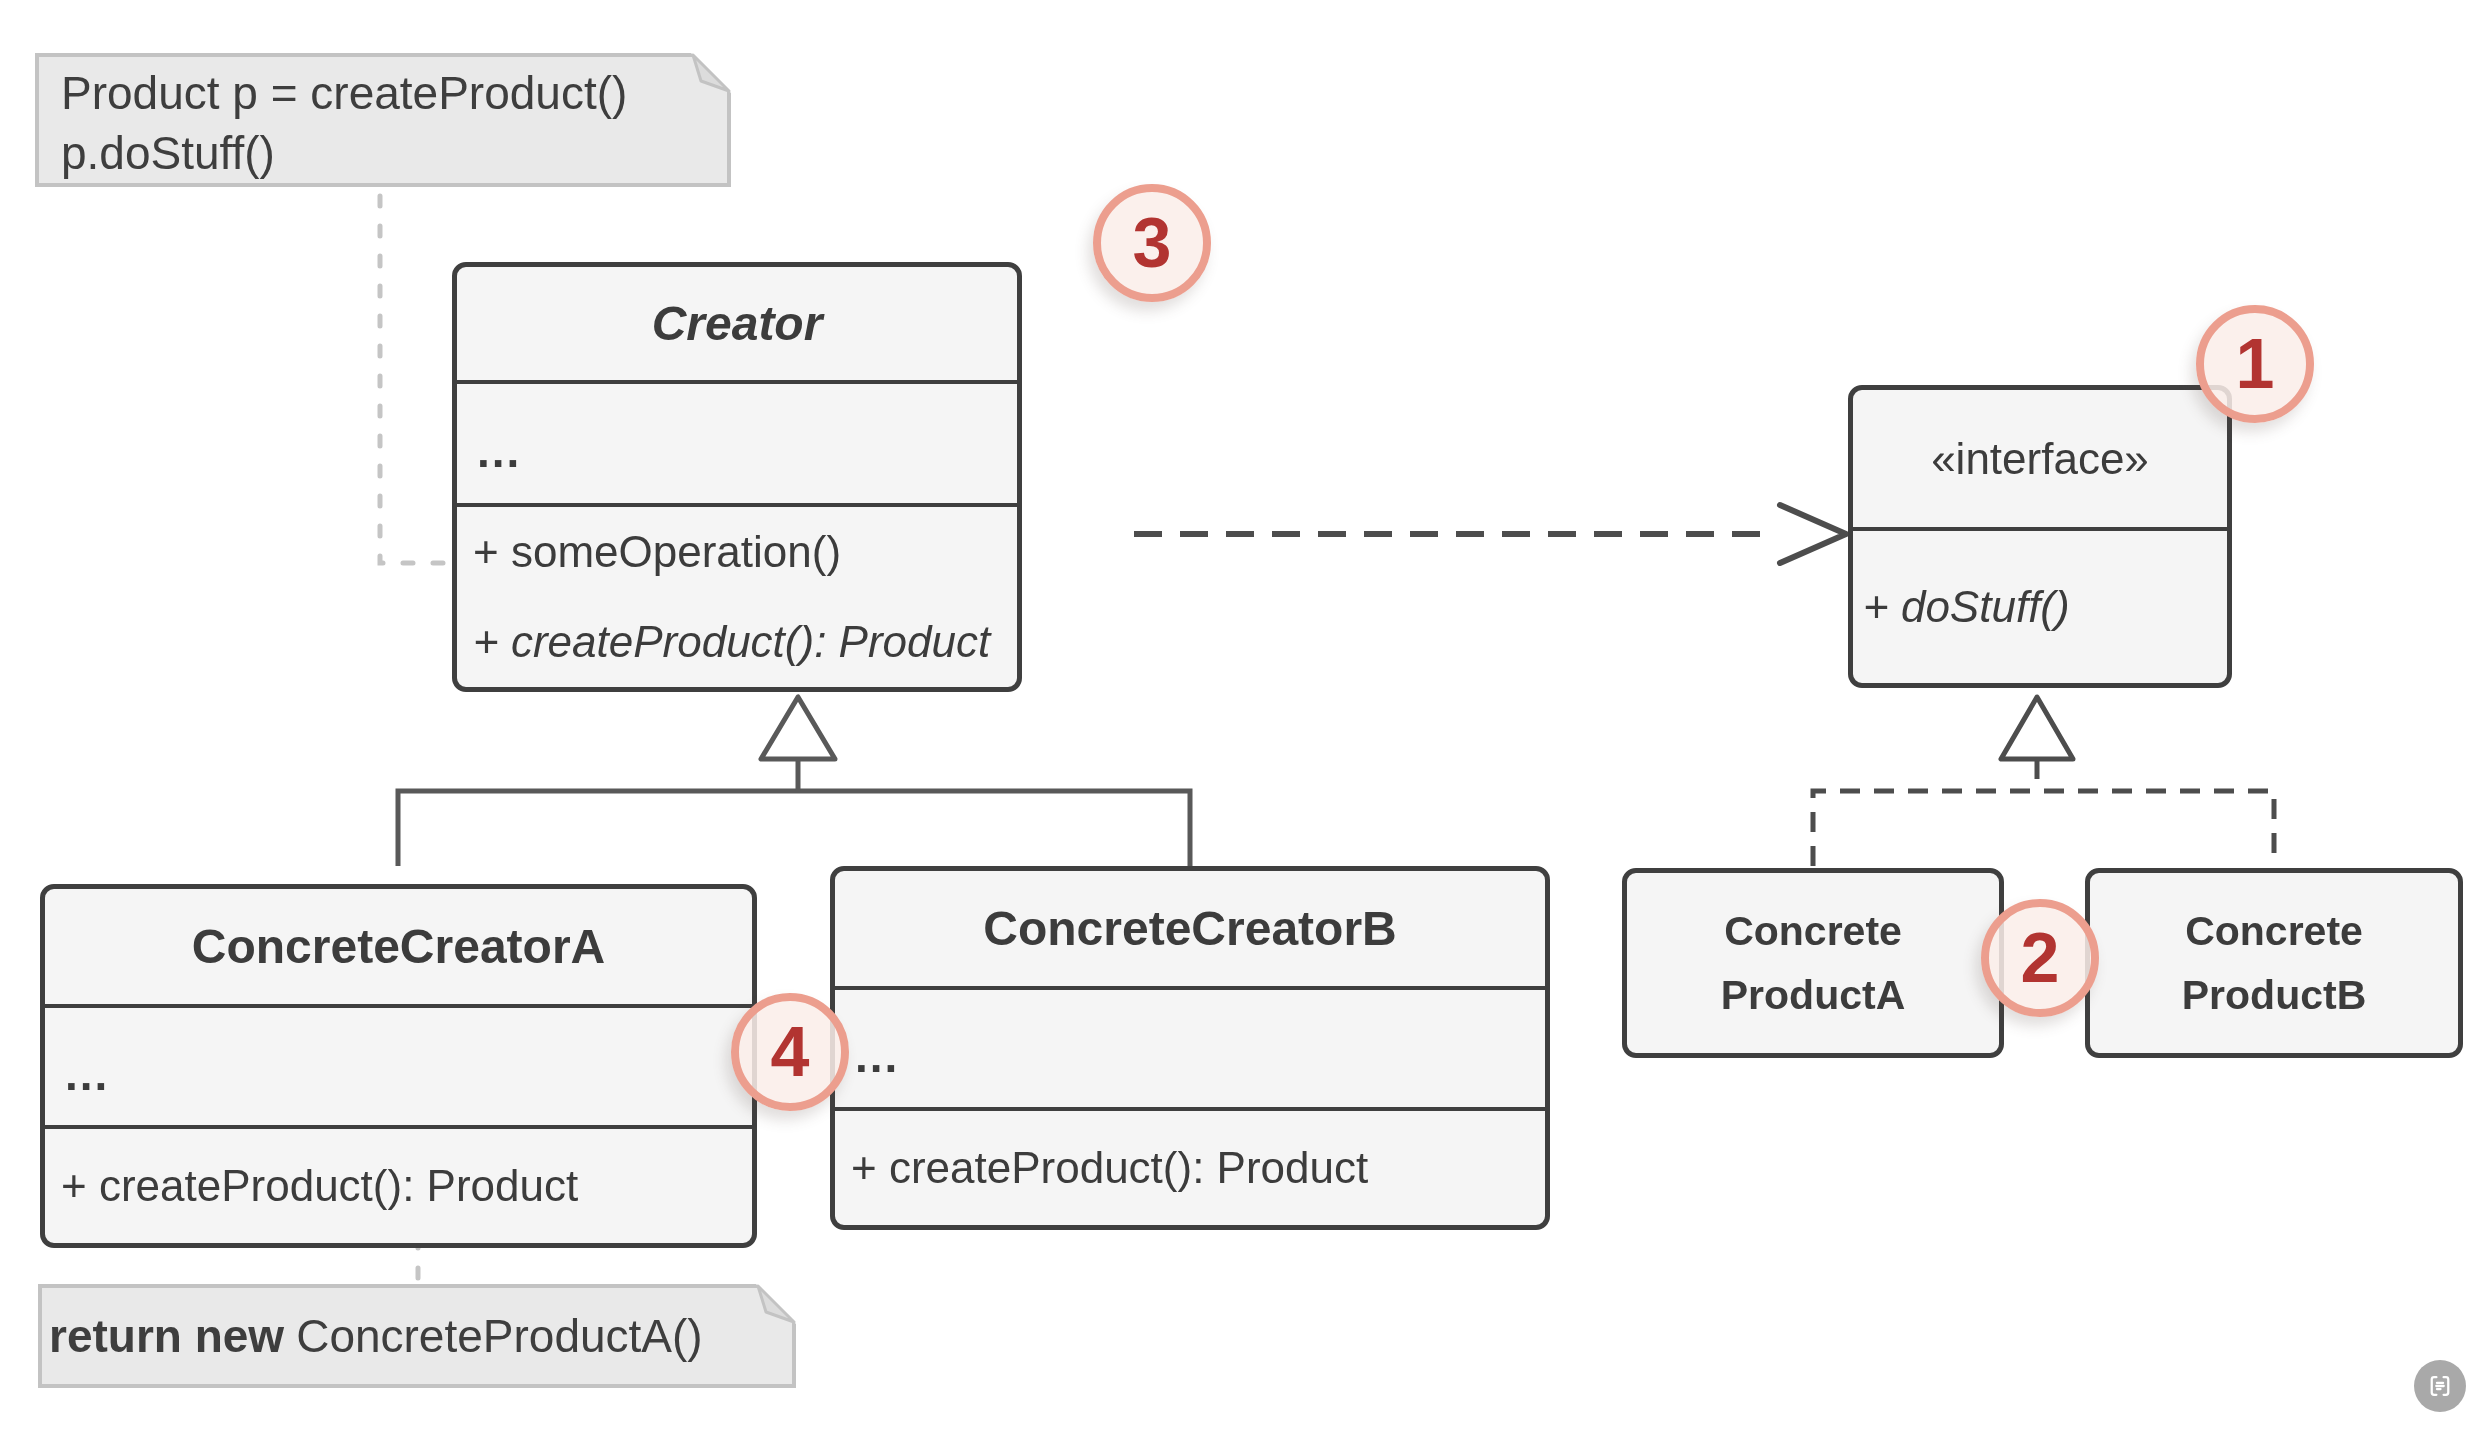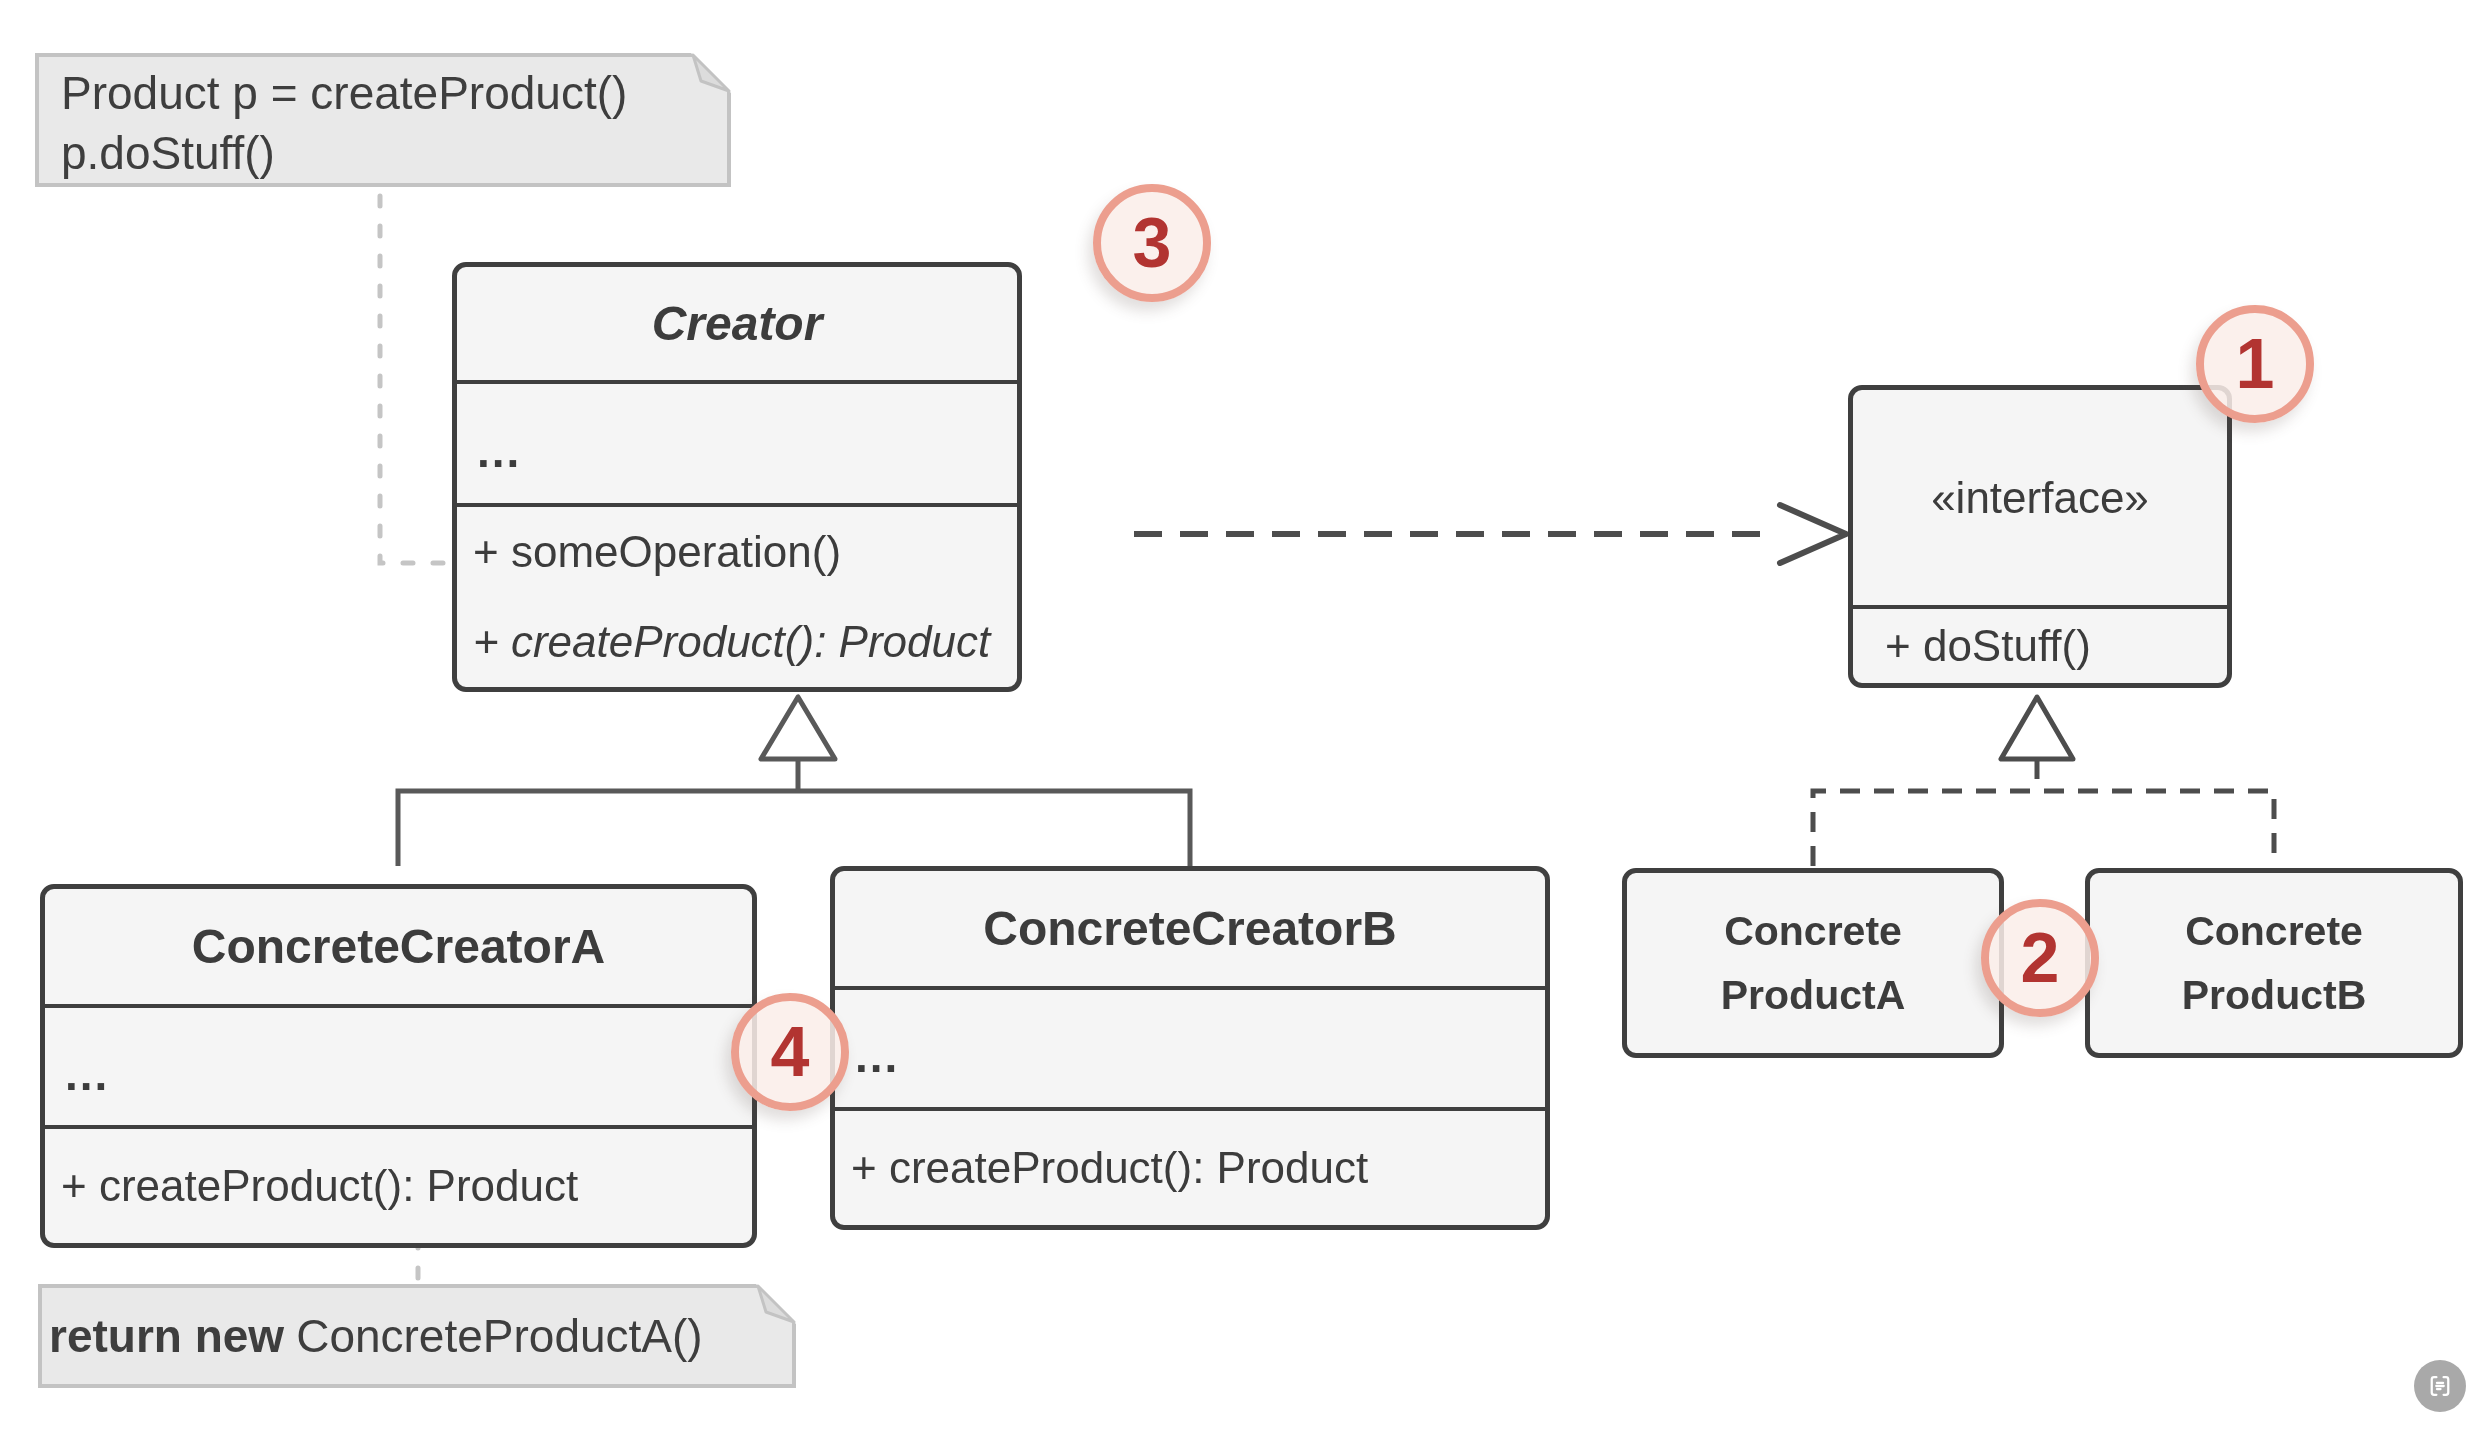--- a/index.html
+++ b/index.html
@@ -20,23 +20,23 @@
   .sec.attrs-sec{display:flex;align-items:center;font-size:46px;font-weight:bold;padding:14px 0 0 20px;letter-spacing:2px;}
   .sec.methods-sec{display:flex;flex-direction:column;justify-content:center;font-size:44px;padding-left:16px;line-height:74px;white-space:nowrap;gap:16px;}
 
   #creator{left:452px;top:262px;width:570px;height:430px;}
   #creator .title-sec{height:113px;font-style:italic;}
   #creator .attrs-sec{height:123px;}
   #creator .methods-sec{flex:1;}
   .abstract-method{font-style:italic;}
 
   #product{left:1848px;top:385px;width:384px;height:303px;}
-  #product .title-sec{height:215px;flex-direction:column;font-weight:normal;font-size:44px;line-height:76px;}
+  #product .title-sec{height:137px;flex-direction:column;font-weight:normal;font-size:44px;line-height:76px;}
   #product .iface-name{font-weight:bold;font-size:50px;}
-  #product .methods-sec{flex:1;padding-left:32px;}
+  #product .methods-sec{flex:1;padding-left:10px;font-style:italic;}
 
   #concreteCreatorA{left:40px;top:884px;width:717px;height:364px;}
   #concreteCreatorB{left:830px;top:866px;width:720px;height:364px;}
   .creator-sub .title-sec{height:115px;}
   .creator-sub .attrs-sec{height:121px;}
   .creator-sub .methods-sec{flex:1;}
 
   #concreteProductA{left:1622px;top:868px;width:382px;height:190px;}
   #concreteProductB{left:2085px;top:868px;width:378px;height:190px;}
   .product-sub{align-items:center;justify-content:center;text-align:center;

